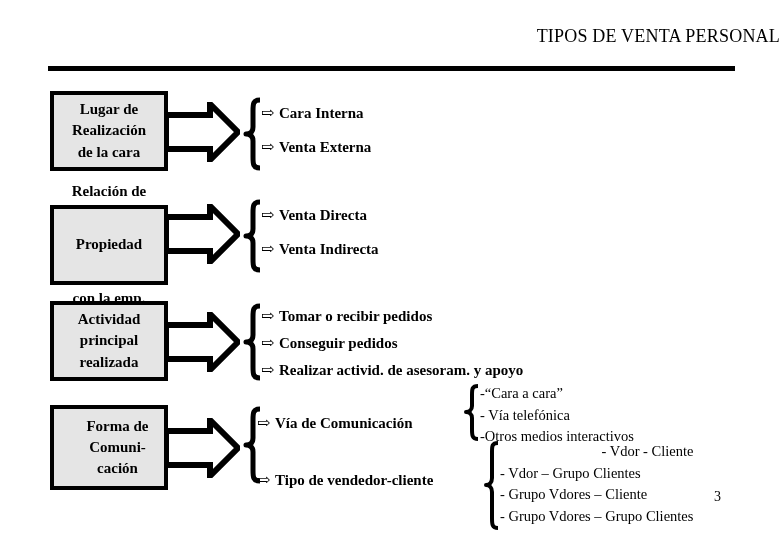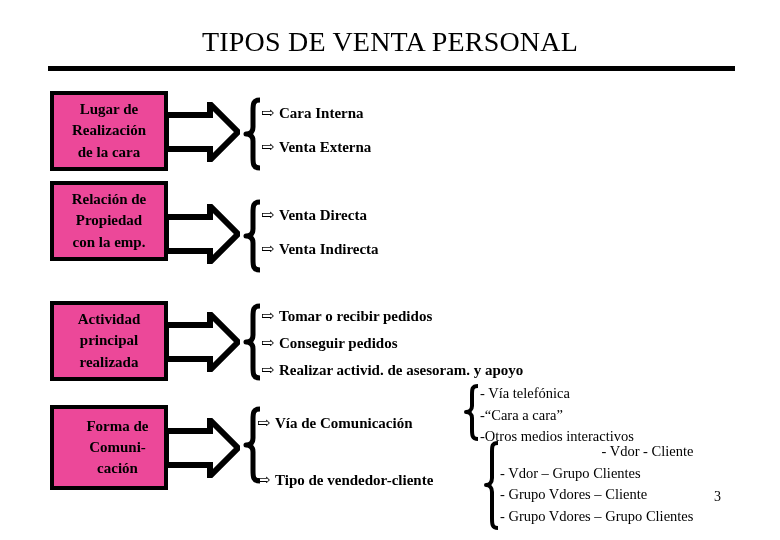--- a/index.html
+++ b/index.html
@@ -17,40 +17,40 @@
     font-family: "Liberation Serif", "DejaVu Serif", serif;
     color: #000000;
   }
 
   
   #title {
     position: absolute;
     left: 0;
     top: 26px;
     width: 780px;
-    text-align: center;
-    font-size: 28px;
+    text-align: right;
+    font-size: 18px;
     font-weight: normal;
     letter-spacing: 0.2px;
     white-space: nowrap;
   }
   #title-rule {
     position: absolute;
     left: 48px;
     top: 66px;
     width: 687px;
     height: 5px;
     background: #000000;
   }
 
   
   .cat-box {
     position: absolute;
     border: 4px solid #000000;
-    background: #ec4899;
+    background: #e5e5e5;
     box-sizing: border-box;
     display: flex;
     flex-direction: column;
     align-items: center;
     justify-content: center;
     font-weight: bold;
     font-size: 15px;
     line-height: 1.42;
     text-align: center;
     z-index: 3;
@@ -142,21 +142,21 @@
     <div class="outcome-item" style="margin-bottom:15px;">
       <span class="bullet">⇨</span>
       <span>Cara Interna</span>
     </div>
     <div class="outcome-item">
       <span class="bullet">⇨</span>
       <span>Venta Externa</span>
     </div>
   </div>
 
-  <div class="cat-box" style="left:50px; top:181px; width:118px; height:80px;">
+  <div class="cat-box" style="left:50px; top:205px; width:118px; height:80px;gap:32px;">
     <span>Relación de</span>
     <span>Propiedad</span>
     <span>con la emp.</span>
   </div>
 
   <div class="block-arrow" style="left:166px; top:204px;">
     <svg width="74" height="60" viewBox="0 0 74 60">
       <polygon points="0,13 44,13 44,2 72,30 44,58 44,47 0,47" fill="#ffffff" stroke="#000000" stroke-width="6" stroke-linejoin="miter"></polygon>
     </svg>
   </div>
@@ -240,22 +240,22 @@
     </div>
   </div>
 
   <div class="brace" style="left:464px; top:384px;">
     <svg width="16" height="58" viewBox="0 0 16 58">
       <path d="M14 2 C8 2 8 5 8 11 L8 22 C8 26 5 28 2 28 C5 28 8 30 8 34 L8 45 C8 51 8 55 14 55" fill="none" stroke="#000000" stroke-width="4" stroke-linecap="butt" stroke-linejoin="round"></path>
     </svg>
   </div>
 
   <div class="sub-list" style="left:480px; top:386px;">
+    <div class="sub-item" style="margin-bottom:7px;"><span>-“Cara a cara”</span></div>
     <div class="sub-item" style="margin-bottom:7px;"><span>- Vía telefónica</span></div>
-    <div class="sub-item" style="margin-bottom:7px;"><span>-“Cara a cara”</span></div>
     <div class="sub-item"><span>-Otros medios interactivos</span></div>
   </div>
 
   <div class="brace" style="left:484px; top:441px;">
     <svg width="16" height="90" viewBox="0 0 16 90">
       <path d="M14 2 C8 2 8 5 8 11 L8 37 C8 42 5 44 2 44 C5 44 8 46 8 51 L8 77 C8 83 8 87 14 87" fill="none" stroke="#000000" stroke-width="4" stroke-linecap="butt" stroke-linejoin="round"></path>
     </svg>
   </div>
 
   <div class="sub-list" style="left:500px; top:444px;">

